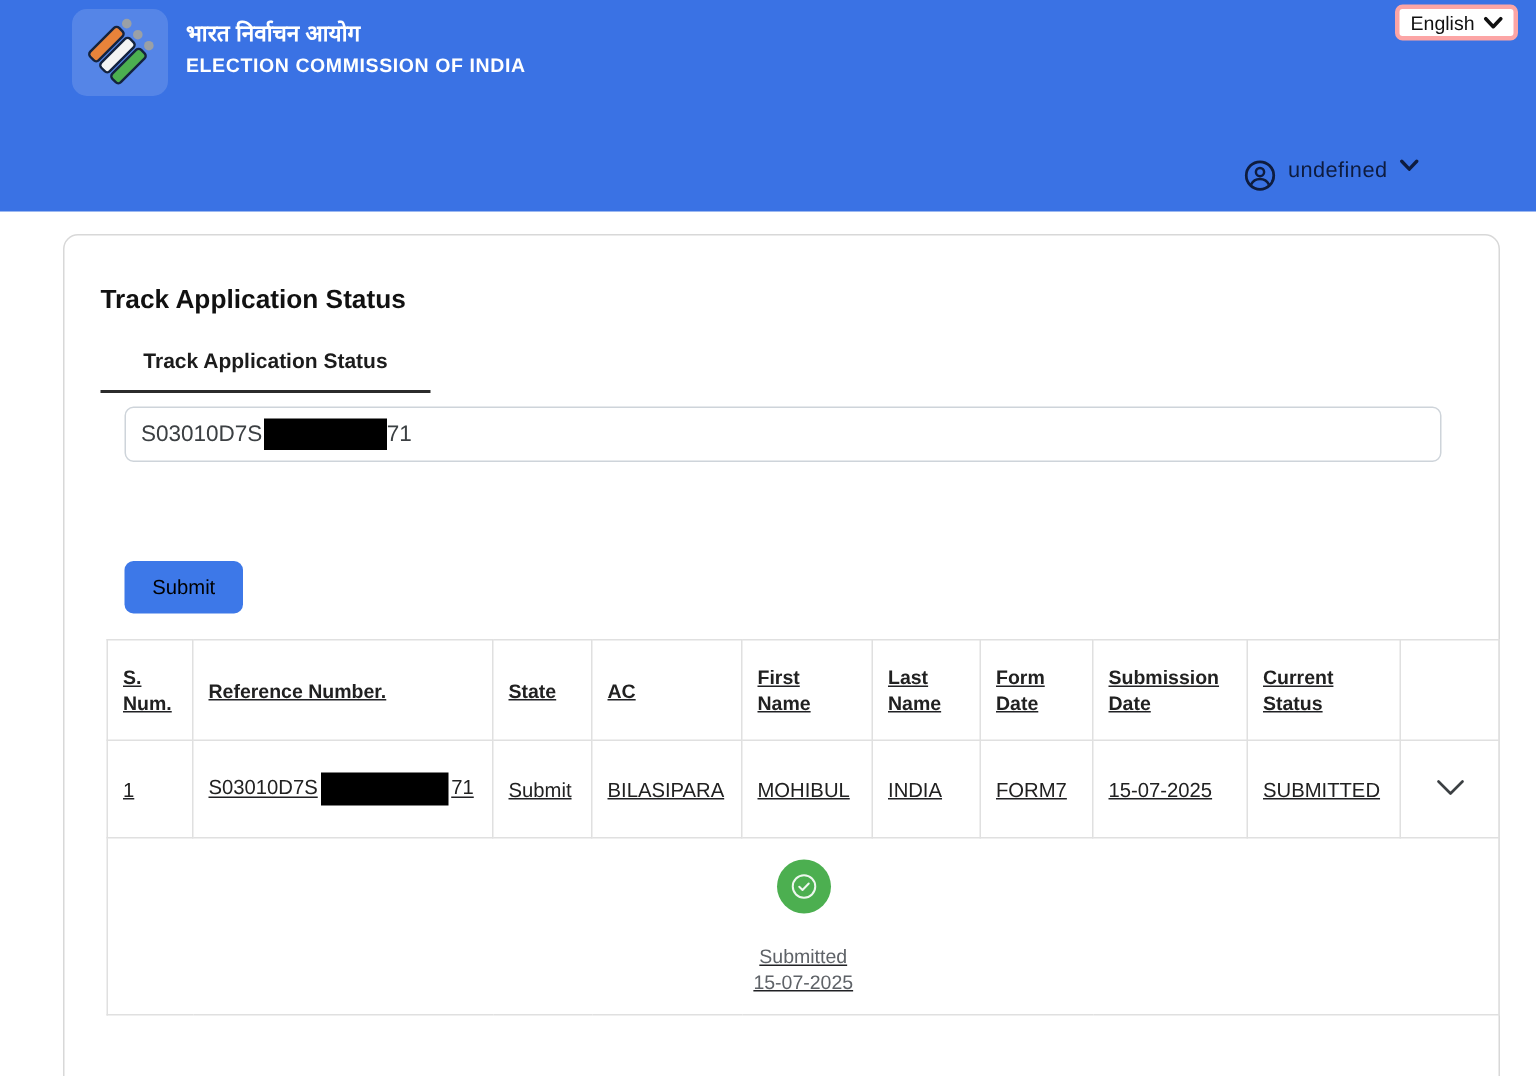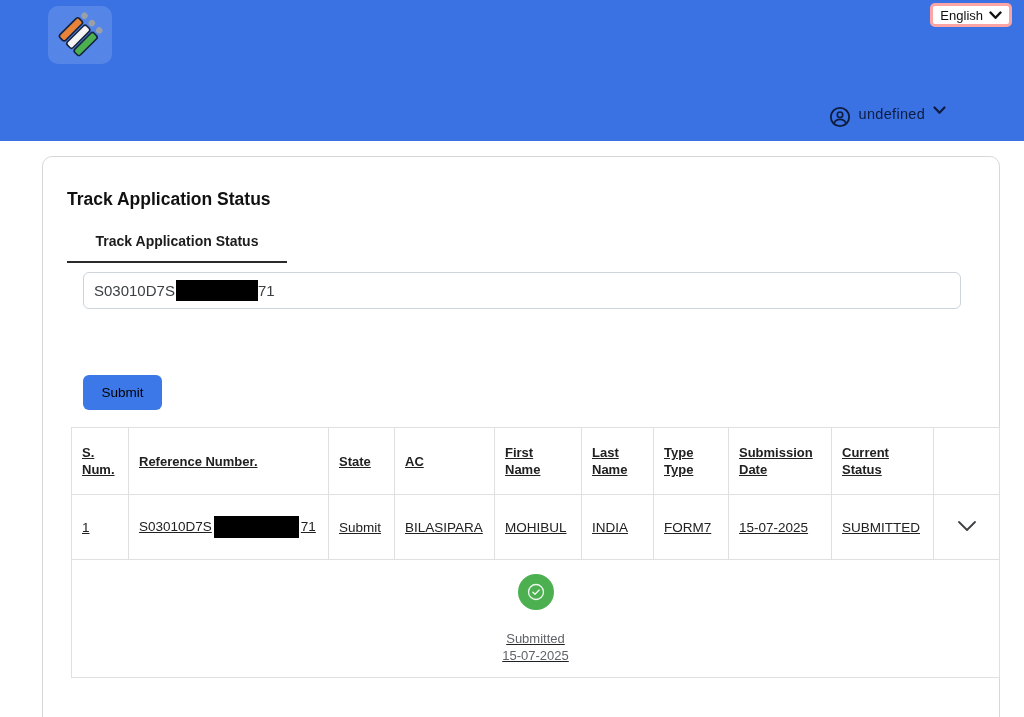--- a/index.html
+++ b/index.html
@@ -73,20 +73,24 @@
         <g transform="rotate(-45 32 30)">
           <rect x="12" y="12" width="34" height="10" rx="3" fill="#e8833a" stroke="#14233f" stroke-width="2"></rect>
           <rect x="12" y="25" width="34" height="10" rx="3" fill="#f4f4f4" stroke="#14233f" stroke-width="2"></rect>
           <rect x="12" y="38" width="34" height="10" rx="3" fill="#4caf50" stroke="#14233f" stroke-width="2"></rect>
           <circle cx="53" cy="17" r="4" fill="#9aa0a6"></circle>
           <circle cx="53" cy="30" r="4" fill="#9aa0a6"></circle>
           <circle cx="53" cy="43" r="4" fill="#9aa0a6"></circle>
         </g>
       </svg>
     </div>
+    <div class="brand-text">
+      <div class="brand-hindi">भारत निर्वाचन आयोग</div>
+      <div class="brand-english">ELECTION COMMISSION OF INDIA</div>
+    </div>
   </div>
 
   <div class="lang-chip">
     <span>English</span>
     <svg width="13" height="9" viewBox="0 0 13 9">
       <polyline points="1.5,1.5 6.5,6.8 11.5,1.5" fill="none" stroke="#111" stroke-width="2.4" stroke-linecap="round" stroke-linejoin="round"></polyline>
     </svg>
   </div>
 
   <div class="user-menu">
@@ -133,21 +137,21 @@
         <col style="width:66px">
     </colgroup>
     <thead>
       <tr>
         <th>S. Num.</th>
         <th>Reference Number.</th>
         <th>State</th>
         <th>AC</th>
         <th>First Name</th>
         <th>Last Name</th>
-        <th>Type Type</th>
+        <th>Form Date</th>
         <th>Submission Date</th>
         <th>Current Status</th>
         <th></th>
       </tr>
     </thead>
     <tbody>
       <tr>
         <td>1</td>
         <td>
           <span>S03010D7S</span><span class="redact in-cell"></span><span>71</span>

